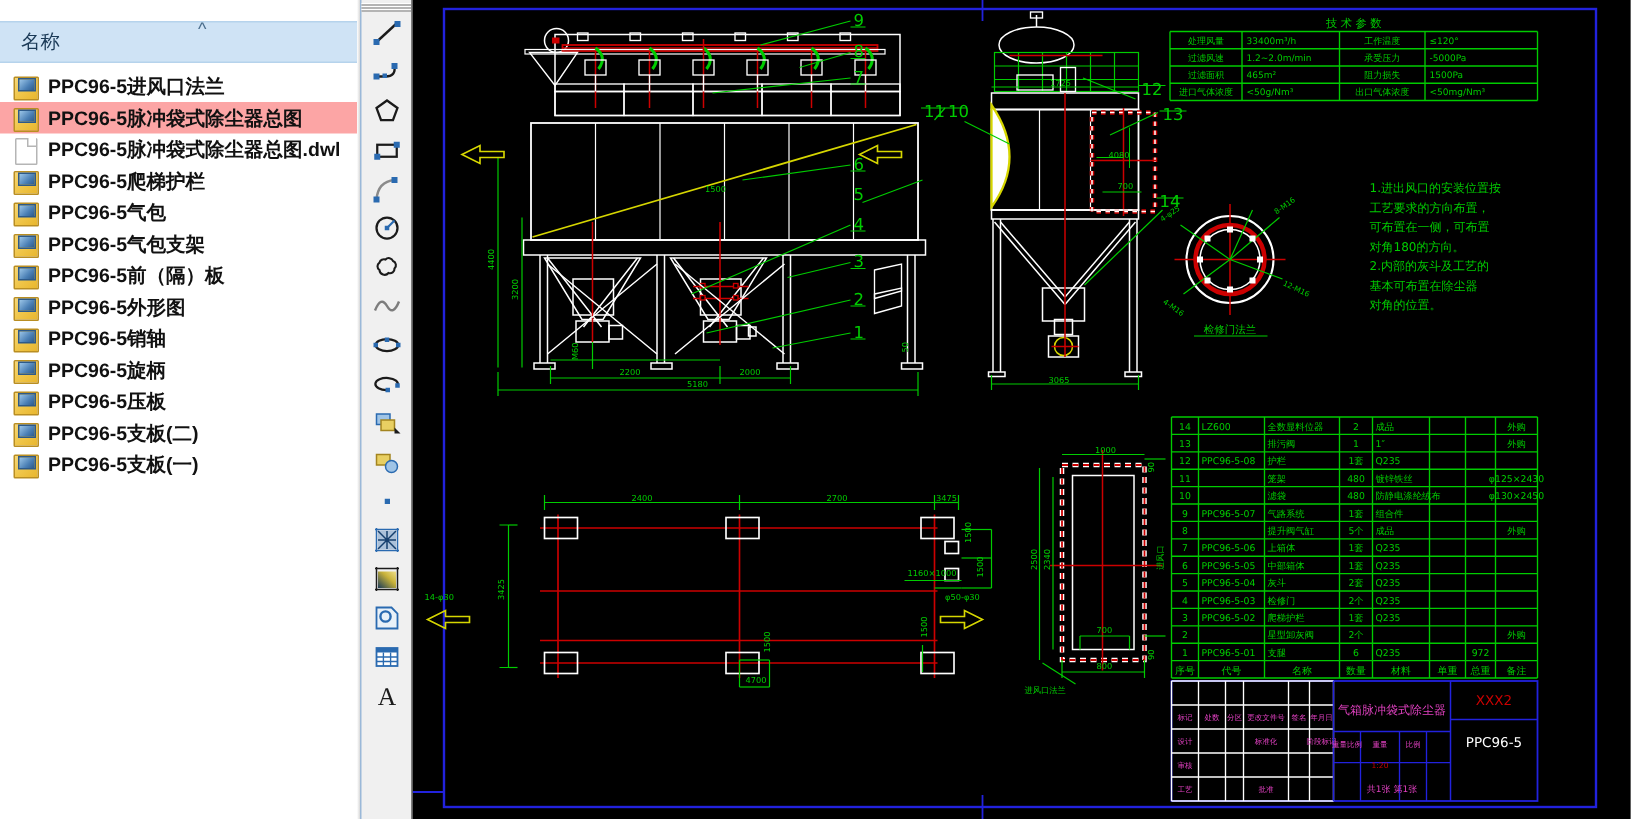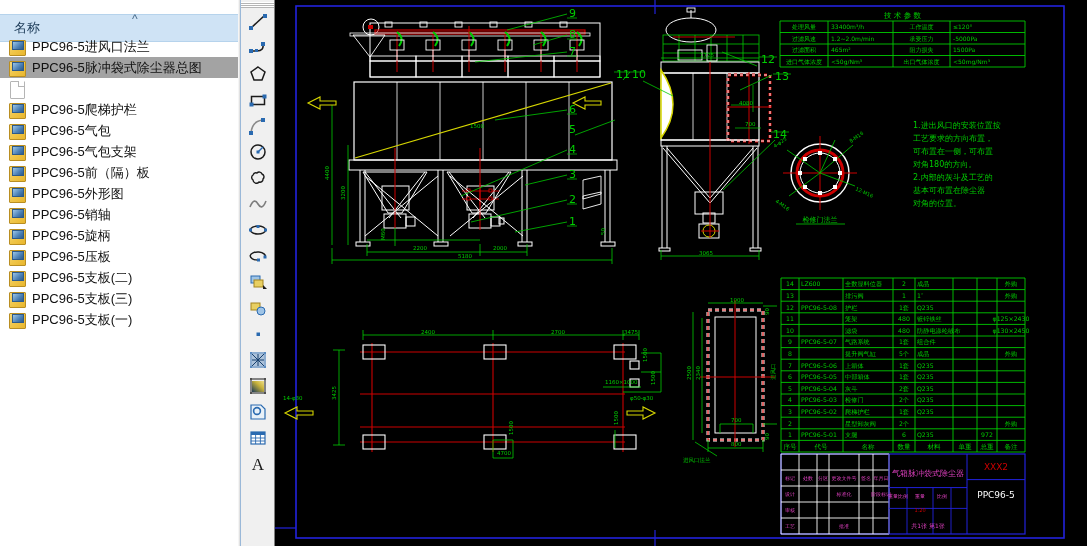--- a/index.html
+++ b/index.html
@@ -26,26 +26,26 @@
     border-bottom:1px solid #b6d3ec;
     display:flex; align-items:center;
   }
   #col-header .hdr-label {
     margin-left:14px; color:#1b3a57; font-size:13px;
   }
   #sort-chevron {
     position:absolute; left:132px; top:-2px;
     color:#4a6d8c; font-size:12px; line-height:12px;
   }
-  #file-list { position:absolute; top:36px; left:0; right:0; }
+  #file-list { position:absolute; top:47px; left:0; right:0;font-weight:bold; }
   .file-row {
     height:21px; display:flex; align-items:center;
     padding-left:8px; white-space:nowrap;
   }
-  .file-row.selected { background:#a3a3a3; }
+  .file-row.selected { background:#fca5a5; }
   .file-row .fname { color:#111; font-size:13px; }
   
   .ic { width:18px; height:16px; margin-right:6px; position:relative; flex:0 0 18px; }
   .ic.dwg::before{
     content:""; position:absolute; left:1px; top:1px; width:15px; height:14px;
     background:linear-gradient(135deg,#f5d77a 0%,#f0c64a 48%,#e8b62e 100%);
     border:1px solid #b98e22; border-radius:1px;
   }
   .ic.dwg::after{
     content:""; position:absolute; left:4px; top:2px; width:10px; height:7px;
@@ -112,20 +112,21 @@
       <div class="file-row">
         <span class="ic dwg"></span>
         <span class="fname">PPC96-5进风口法兰</span>
       </div>
       <div class="file-row selected">
         <span class="ic dwg"></span>
         <span class="fname">PPC96-5脉冲袋式除尘器总图</span>
       </div>
       <div class="file-row">
         <span class="ic bak"></span>
+        <span class="fname">PPC96-5脉冲袋式除尘器总图.dwl</span>
       </div>
       <div class="file-row">
         <span class="ic dwg"></span>
         <span class="fname">PPC96-5爬梯护栏</span>
       </div>
       <div class="file-row">
         <span class="ic dwg"></span>
         <span class="fname">PPC96-5气包</span>
       </div>
       <div class="file-row">
@@ -148,24 +149,20 @@
         <span class="ic dwg"></span>
         <span class="fname">PPC96-5旋柄</span>
       </div>
       <div class="file-row">
         <span class="ic dwg"></span>
         <span class="fname">PPC96-5压板</span>
       </div>
       <div class="file-row">
         <span class="ic dwg"></span>
         <span class="fname">PPC96-5支板(二)</span>
-      </div>
-      <div class="file-row">
-        <span class="ic dwg"></span>
-        <span class="fname">PPC96-5支板(三)</span>
       </div>
       <div class="file-row">
         <span class="ic dwg"></span>
         <span class="fname">PPC96-5支板(一)</span>
       </div>
     </div>
   <div id="explorer-edge"></div>
 </div>
 
 <div id="toolbar">

